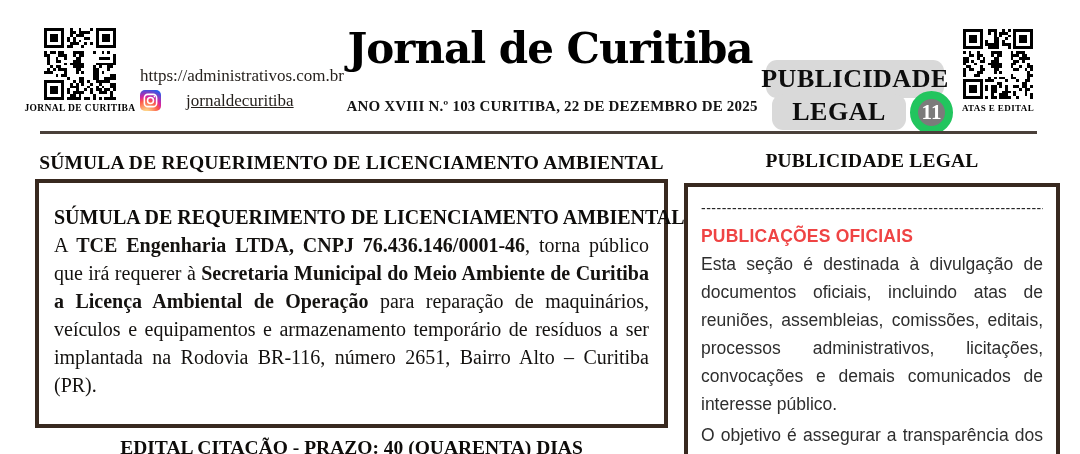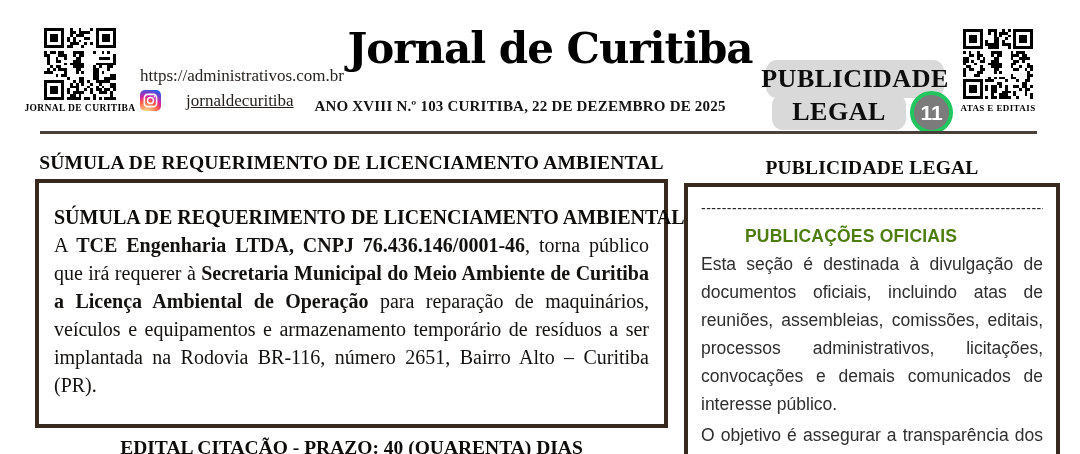--- a/index.html
+++ b/index.html
@@ -36,46 +36,46 @@
     background:radial-gradient(circle at 30% 110%, #fdf497 0%, #fd5949 45%, #d6249f 60%, #285AEB 90%);
   }
   .ig-icon svg{width:100%;height:100%;display:block;}
   .insta-handle{font-size:17px;text-decoration:underline;color:#241f1b;}
   .masthead-title{
     position:absolute;left:550px;top:24px;transform:translateX(-50%);
     font-family:"DejaVu Serif", serif;font-weight:bold;font-size:42px;
     letter-spacing:-1px;white-space:nowrap;color:#000;
   }
   .issue-line{
-    position:absolute;left:520px;top:98px;transform:translateX(-50%);
+    position:absolute;left:552px;top:98px;transform:translateX(-50%);
     font-weight:bold;font-size:15px;letter-spacing:.2px;white-space:nowrap;color:#141414;
   }
   .badge{position:absolute;left:766px;top:60px;width:192px;height:72px;}
   .badge-row1,.badge-row2{
     position:absolute;background:var(--badge-bg);border-radius:11px;
     display:flex;align-items:center;justify-content:center;
     font-weight:bold;font-size:26px;letter-spacing:.5px;color:#0d0d0d;
     font-family:"Liberation Serif", serif;
   }
   .badge-row1{left:0;top:0;width:178px;height:38px;}
   .badge-row2{left:6px;top:34px;width:134px;height:36px;}
   .badge-circle{
     position:absolute;left:144px;top:31px;width:43px;height:43px;border-radius:50%;
-    background:var(--badge-circle-bg);border:4px solid #22c55e;
+    background:var(--badge-circle-bg);border:8px solid #22c55e;
     display:flex;align-items:center;justify-content:center;
-    color:#fff;font-weight:bold;font-size:21px;font-family:Liberation Sans, sans-serif;
+    color:#fff;font-weight:bold;font-size:21px;font-family:Liberation Serif, serif;
   }
   .header-rule{position:absolute;left:40px;top:131px;width:997px;height:3px;background:var(--rule-color);}
   
   .col-heading{
     position:absolute;text-align:center;font-weight:bold;font-size:19.5px;
     letter-spacing:.2px;color:#0e0c0a;white-space:nowrap;
   }
   .left-heading{left:35px;top:152px;width:633px;}
-  .right-heading{left:684px;top:157px;width:376px;font-family:Liberation Serif, serif;}
+  .right-heading{left:684px;top:150px;width:376px;font-family:Liberation Serif, serif;}
   .notice-box{
     position:absolute;border:4px solid var(--box-border);background:#fff;
   }
   .left-box{left:35px;top:179px;width:633px;height:249px;padding:21px 15px 0 15px;}
   .left-box .notice-title{
     font-weight:bold;font-size:20px;line-height:26.5px;color:#0e0c0a;
     text-align:justify;white-space:nowrap;
   }
   .left-box .notice-body{
     font-size:20px;line-height:28px;text-align:justify;color:#141210;
@@ -87,21 +87,21 @@
   .right-box{
     left:684px;top:183px;width:376px;height:290px;
     padding:12px 13px 0 13px;
     font-family:"Liberation Sans", sans-serif;color:var(--body-sans-ink);
   }
   .dash-divider{
     font-family:"Liberation Sans", sans-serif;font-size:14px;line-height:18px;
     white-space:nowrap;overflow:hidden;color:#262626;letter-spacing:.5px;
   }
   .pub-subheading{
-    font-weight:bold;font-size:17.5px;margin-top:9px;letter-spacing:.2px;color:#4d7c0f;margin-left:44px;
+    font-weight:bold;font-size:17.5px;margin-top:9px;letter-spacing:.2px;color:#ef4444;
   }
   .right-box p.sans-par{
     font-size:17.5px;line-height:28px;text-align:justify;margin-top:3px;
   }
 </style>
 </head>
 <body>
 
 <div class="page">
 
@@ -514,21 +514,21 @@
         <rect x="10" y="13" width="1" height="1" fill="#000"></rect>
         <rect x="11" y="13" width="1" height="1" fill="#000"></rect>
         <rect x="12" y="13" width="1" height="1" fill="#000"></rect>
         <rect x="13" y="13" width="1" height="1" fill="#000"></rect>
         <rect x="11" y="14" width="1" height="1" fill="#000"></rect>
         <rect x="12" y="14" width="1" height="1" fill="#000"></rect>
         <rect x="11" y="15" width="1" height="1" fill="#000"></rect>
         <rect x="13" y="15" width="1" height="1" fill="#000"></rect>
       </svg>
   </div>
-  <div class="qr-label qr-label-right">ATAS E EDITAIS</div>
+  <div class="qr-label qr-label-right">ATAS E EDITAL</div>
 
   <div class="header-rule"></div>
 
   <div class="col-heading left-heading">SÚMULA DE REQUERIMENTO DE LICENCIAMENTO AMBIENTAL</div>
 
   <div class="notice-box left-box">
     <div class="notice-title">SÚMULA DE REQUERIMENTO DE LICENCIAMENTO AMBIENTAL</div>
     <p class="notice-body"><span>A </span><span style="font-weight: bold;">TCE Engenharia LTDA, CNPJ 76.436.146/0001-46</span><span>, torna público que irá requerer à </span><span style="font-weight: bold;">Secretaria Municipal do Meio Ambiente de Curitiba a Licença Ambiental de Operação</span><span> para reparação de maquinários, veículos e equipamentos e armazenamento temporário de resíduos a ser implantada na Rodovia BR-116, número 2651, Bairro Alto – Curitiba (PR).</span></p>
   </div>
 

